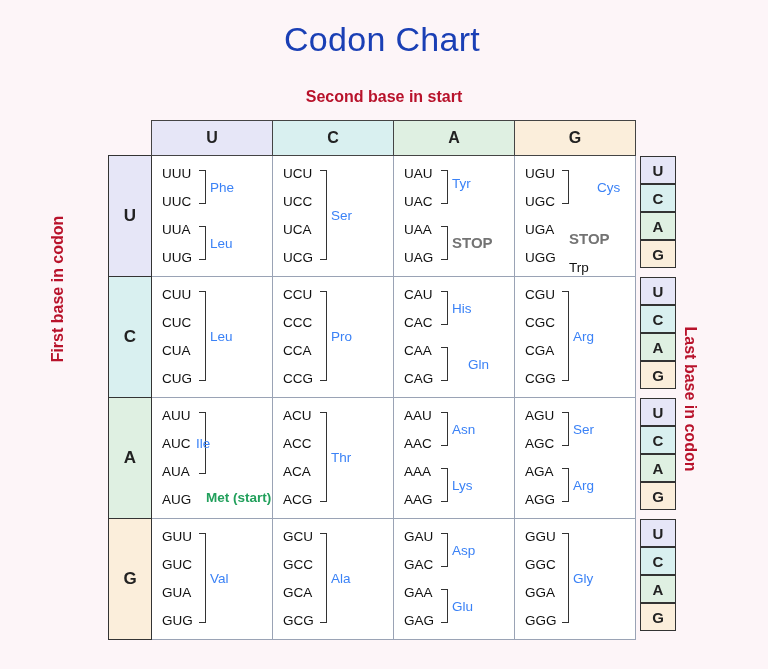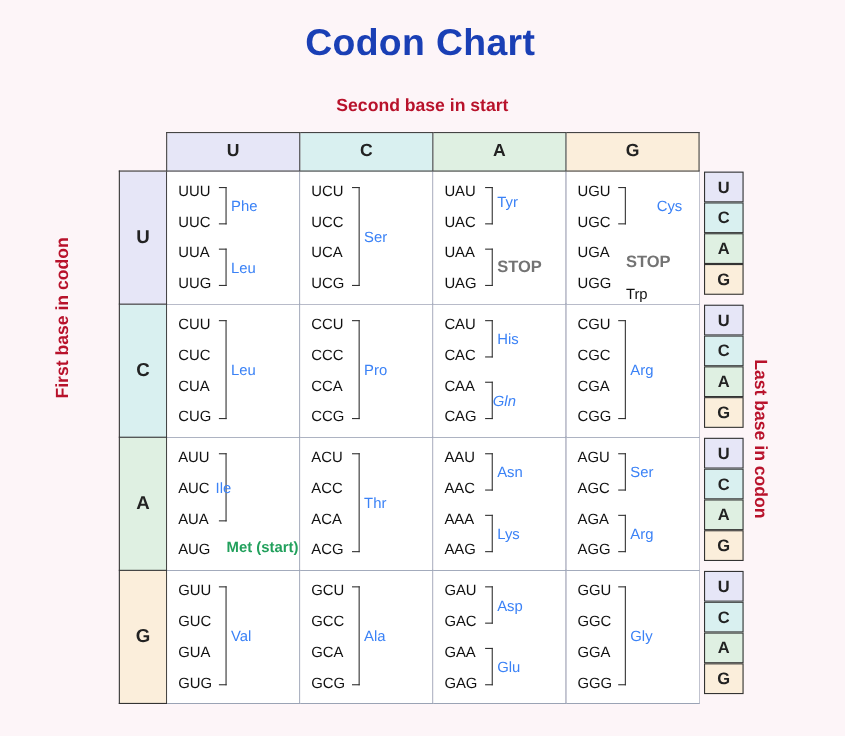--- a/index.html
+++ b/index.html
@@ -14,21 +14,21 @@
     position: relative;
     overflow: hidden;
   }
   .title {
     position: absolute;
     top: 20px;
     left: 0;
     width: 764px;
     text-align: center;
     font-size: 34px;
-    font-weight: bold;
+    font-weight: normal;
     color: #1a3fb5;
     letter-spacing: 0.3px;
   }
   .subtitle {
     position: absolute;
     top: 88px;
     left: 0;
     width: 768px;
     text-align: center;
     font-size: 16px;
@@ -277,21 +277,21 @@
     <td class="cell">
       <div class="codons">
         <div class="crow">CAU</div>
         <div class="crow">CAC</div>
         <div class="crow">CAA</div>
         <div class="crow">CAG</div>
       </div>
       <div class="brace" style="left:47px; top:14px; height:34px;"></div>
       <div class="aa" style="left:58px; top:24px;">His</div>
       <div class="brace" style="left:47px; top:70px; height:34px;"></div>
-      <div class="aa" style="left:54px; top:80px;font-style:italic;">Gln</div>
+      <div class="aa" style="left:74px; top:80px;">Gln</div>
     </td>
 
     <td class="cell">
       <div class="codons">
         <div class="crow">CGU</div>
         <div class="crow">CGC</div>
         <div class="crow">CGA</div>
         <div class="crow">CGG</div>
       </div>
       <div class="brace" style="left:47px; top:14px; height:90px;"></div>

